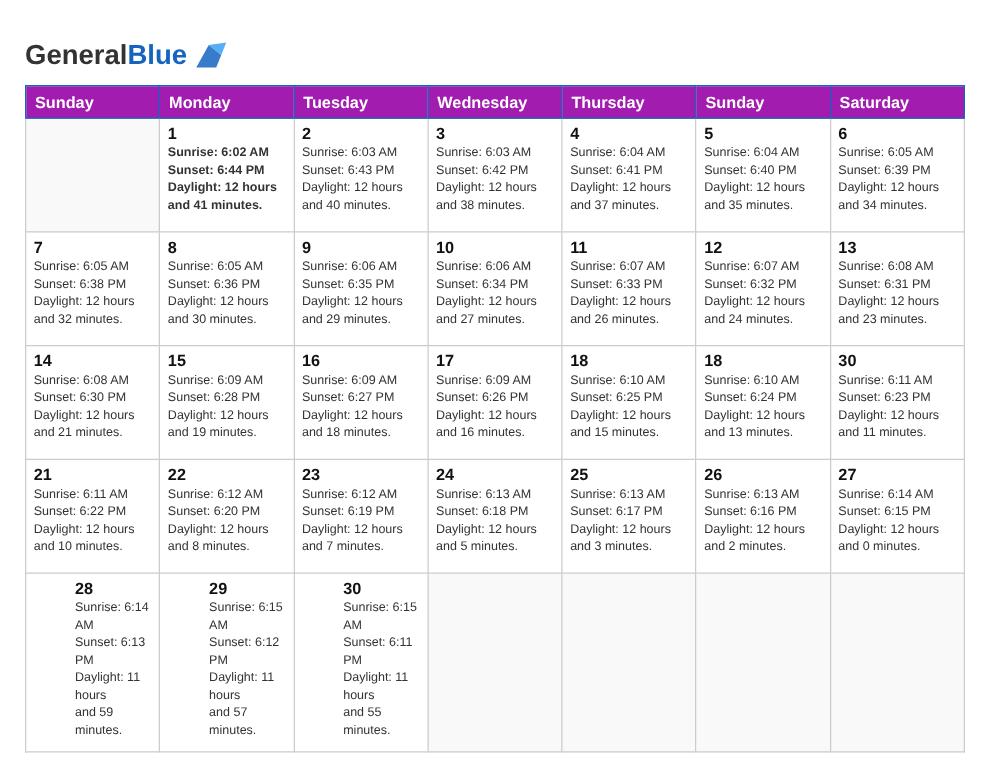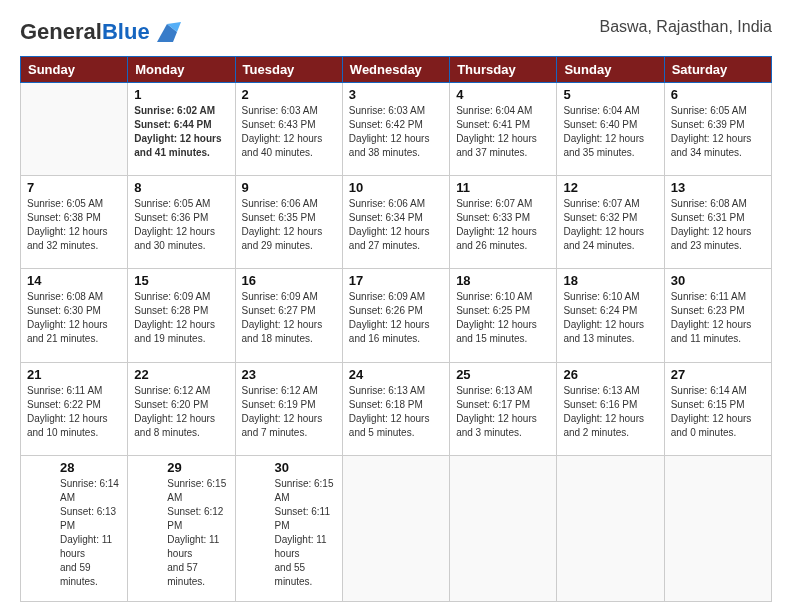--- a/index.html
+++ b/index.html
@@ -15,20 +15,21 @@
       height: 612px;
       padding: 18px 20px 10px 20px;
       display: flex;
       flex-direction: column;
     }
     .header {
       display: flex;
       justify-content: space-between;
       align-items: flex-start;
       margin-bottom: 10px;
+      margin-top: 12px;
     }
     .logo {
       display: flex;
       align-items: center;
       gap: 0px;
     }
     .logo-text {
       font-size: 22px;
       font-weight: bold;
       line-height: 1.1;
@@ -52,21 +53,21 @@
     .location {
       font-size: 16px;
       color: #444;
     }
     .calendar {
       width: 100%;
       border-collapse: collapse;
       flex: 1;
     }
     .calendar th {
-      background: #7f1d1d;
+      background: #a21caf;
       color: #fff;
       font-size: 13px;
       font-weight: bold;
       text-align: left;
       padding: 5px 7px;
       border: 1px solid #1565c0;
     }
     .calendar td {
       border: 1px solid #ccc;
       vertical-align: top;
@@ -106,21 +107,20 @@
         <div class="logo-text">
           <span class="logo-general">General</span><span class="logo-blue">Blue</span>
         </div>
       </div>
       <svg class="logo-icon" viewBox="0 0 28 28" xmlns="http://www.w3.org/2000/svg">
         <polygon points="4,24 14,6 24,14 20,24" fill="#1565c0" opacity="0.85"></polygon>
         <polygon points="14,6 24,14 28,4" fill="#42a5f5" opacity="0.9"></polygon>
       </svg>
     </div>
     <div class="title-block">
-      <div class="location">Baswa, Rajasthan, India</div>
     </div>
   </div>
 
   <table class="calendar">
     <thead>
       <tr>
         <th>Sunday</th>
         <th>Monday</th>
         <th>Tuesday</th>
         <th>Wednesday</th>

